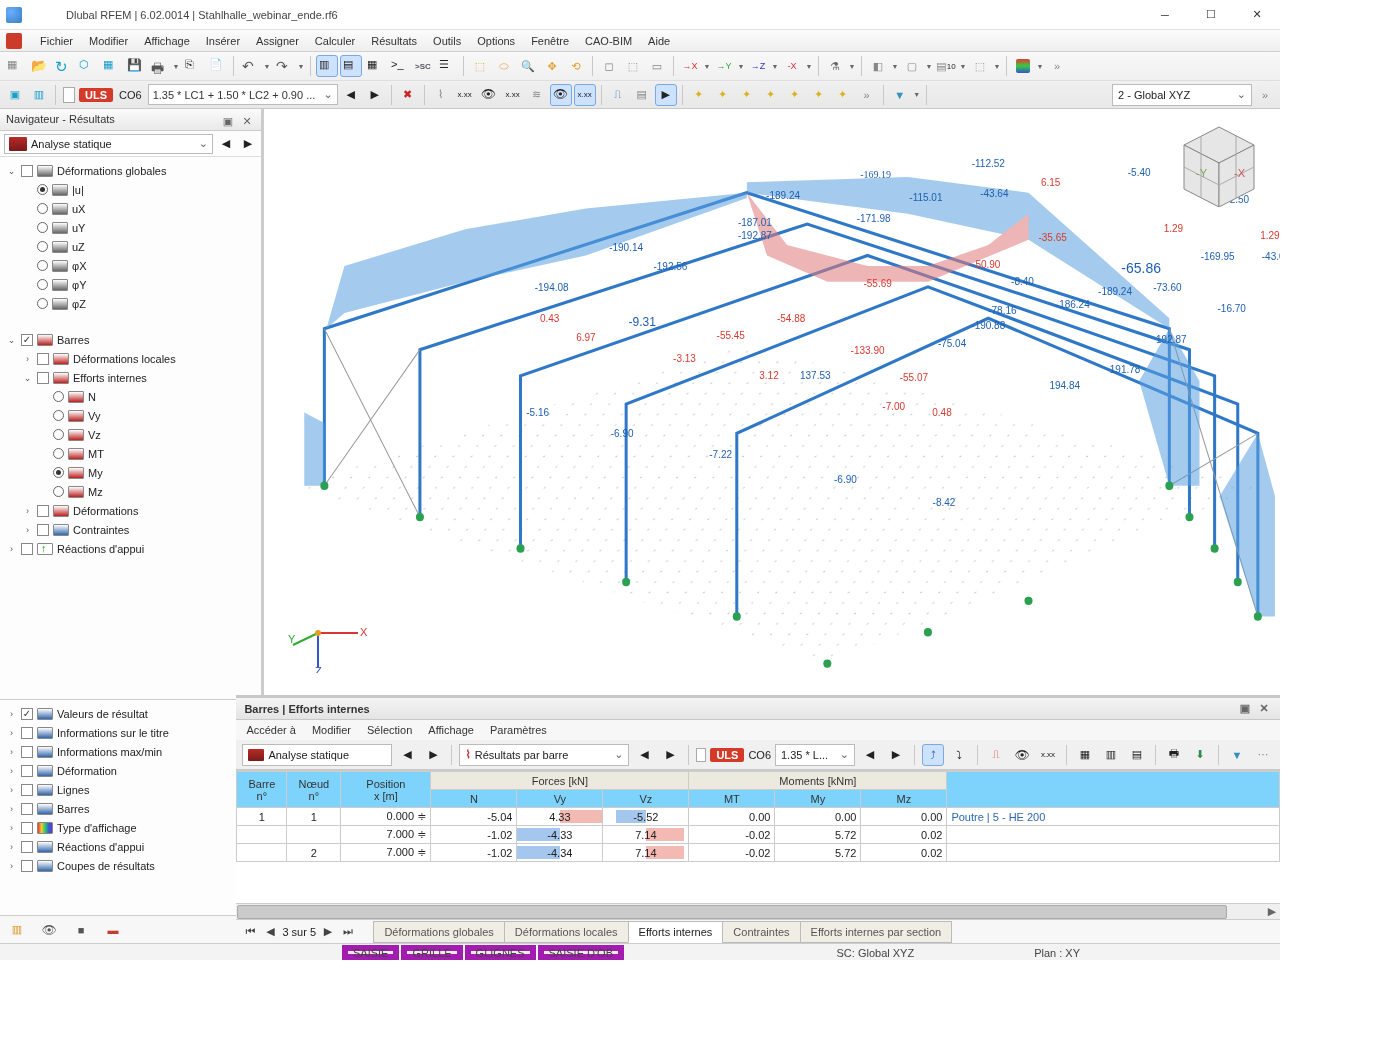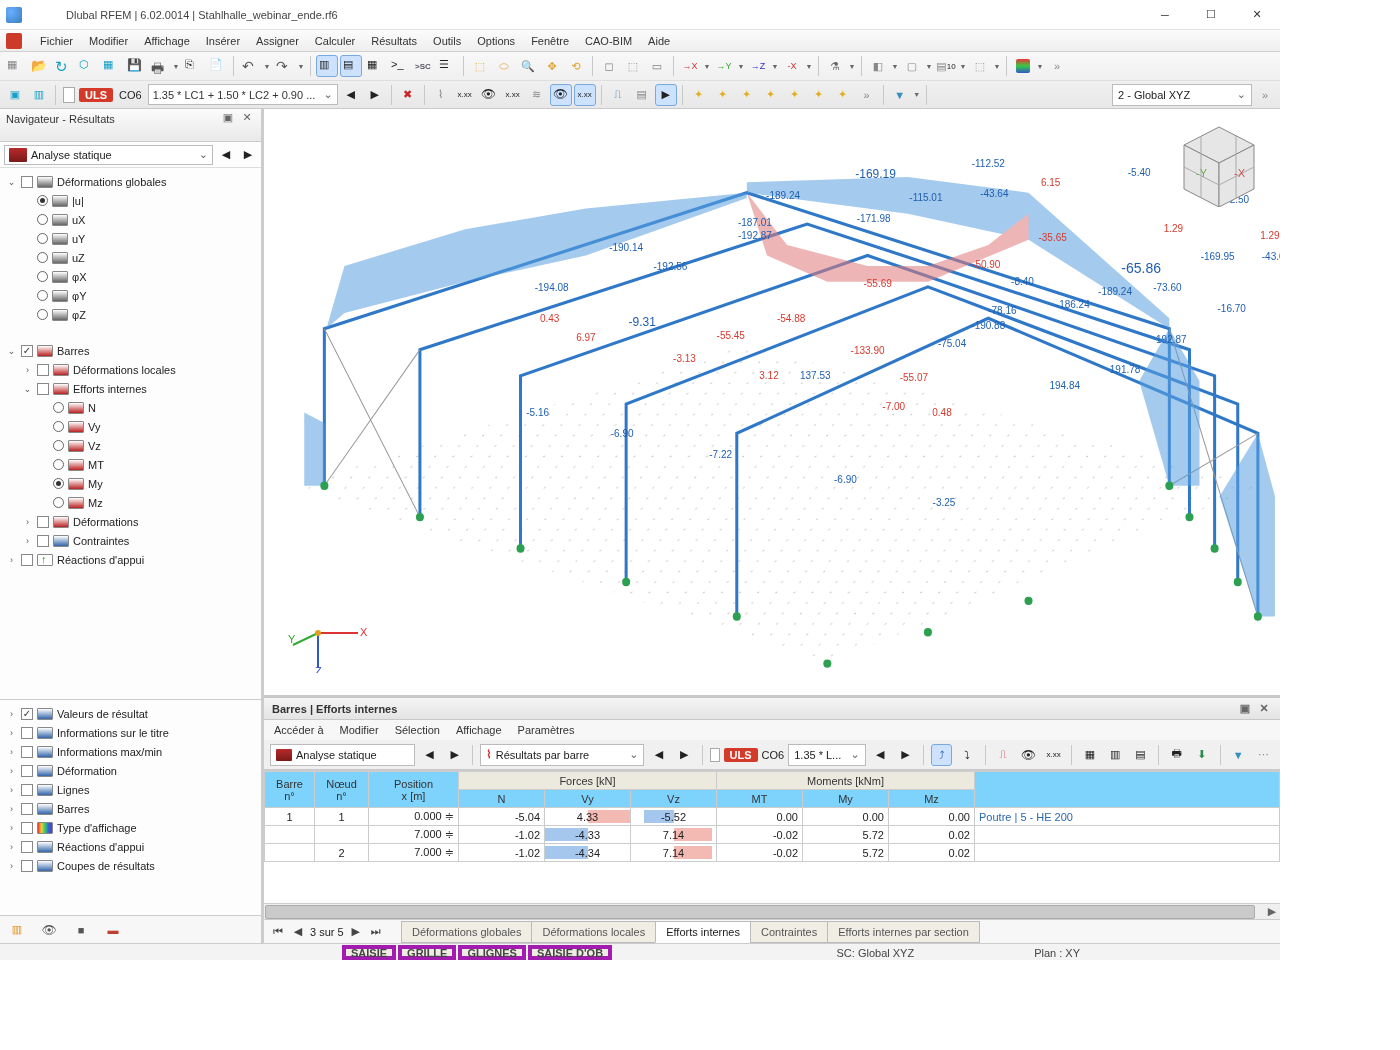--- a/index.html
+++ b/index.html
@@ -28,21 +28,21 @@
   .tbtn svg, .tbtn .glyph{width:16px;height:16px;}
   
   .ulsTag{background:var(--ulsBg);color:#fff;padding:1px 6px;font-weight:600;border-radius:2px;}
   .coTag{padding:1px 4px;}
   .loadCombo{flex:0 0 190px;height:21px;border:1px solid #bbb;background:#fff;display:flex;align-items:center;padding:0 4px;color:#333;}
   .loadCombo .chev{margin-left:auto;color:#666;}
   .globalSel{width:140px;height:22px;border:1px solid #bbb;background:#fff;display:flex;align-items:center;padding:0 5px;margin-left:auto;}
   
   .workarea{display:flex;height:calc(960px - 30px - 22px - 56px - 18px);}
   .navpanel{width:264px;border-right:3px solid #ccc;background:#fdfdfd;display:flex;flex-direction:column;}
-  .panetitle{height:22px;background:linear-gradient(#fbfbfb,#e9e9e9);border-bottom:1px solid #ccc;display:flex;align-items:flex-end;padding:16px 6px;font-weight:400;color:#333;}
+  .panetitle{height:22px;background:linear-gradient(#fbfbfb,#e9e9e9);border-bottom:1px solid #ccc;display:flex;align-items:flex-start;padding:4px 6px;font-weight:400;color:#333;}
   .panetitle .spacer{flex:1;}
   .panetitle .pbtn{width:16px;height:16px;display:flex;align-items:center;justify-content:center;color:#666;margin-left:3px;}
   .subhdr{height:26px;display:flex;align-items:center;border-bottom:1px solid #ddd;padding:0 4px;gap:4px;}
   .combo{flex:1;height:20px;border:1px solid #bbb;background:#fff;display:flex;align-items:center;padding:0 4px;}
   .combo .ico{width:18px;height:14px;background:linear-gradient(#b82a2a,#7a1a1a);margin-right:4px;border-radius:1px;}
   .navtree{flex:1;overflow:auto;padding:4px 2px;}
   .tree ul{list-style:none;margin:0;padding:0 0 0 16px;}
   .tree li{margin:0;padding:0;}
   .trow{display:flex;align-items:center;height:19px;gap:4px;white-space:nowrap;}
   .twist{width:11px;text-align:center;color:#555;font-size:9px;}
@@ -53,21 +53,21 @@
   .nico{width:16px;height:12px;border:1px solid #888;border-radius:1px;}
   .nico.red{background:linear-gradient(#fff,#b22);} .nico.blue{background:linear-gradient(#fff,#36a);} .nico.gray{background:linear-gradient(#fff,#666);}
   .nico.rainbow{background:linear-gradient(90deg,#e33,#ec3,#3c6,#36c,#63c);}
   .nico.arrow{background:#fff;position:relative;}
   .nico.arrow::after{content:"↑";position:absolute;left:3px;top:-2px;color:#0a0;font-weight:bold;}
   
   .navlow{padding:4px 2px 40px 2px;overflow:auto;}
   .navfoot{height:28px;border-top:1px solid #ccc;display:flex;align-items:center;padding:0 6px;gap:10px;background:#f7f7f7;}
   .navfoot .fbtn{width:22px;height:20px;display:flex;align-items:center;justify-content:center;color:#555;}
   
-  .viewwrap{flex:1;display:flex;flex-direction:column;min-width:0;}
+  .viewwrap{flex:1;display:flex;flex-direction:column;min-width:0;align-items:flex-end;}
   .view3d{flex:1;position:relative;background:#fff;}
   .cornercube{position:absolute;top:6px;right:6px;width:110px;height:92px;}
   .axis{position:absolute;left:24px;bottom:22px;width:80px;height:70px;}
   
   .resultspane{height:248px;border-top:3px solid #c8c8c8;display:flex;flex-direction:column;background:#f7f7f7;}
   .restitle{height:22px;background:linear-gradient(#f4f4f4,#e4e4e4);border-bottom:1px solid #c8c8c8;display:flex;align-items:center;padding:0 8px;font-weight:600;color:#333;}
   .restitle .spacer{flex:1;}
   .restitle .pbtn{width:16px;height:16px;display:flex;align-items:center;justify-content:center;color:#666;margin-left:3px;}
   .resmenubar{height:20px;display:flex;gap:16px;padding:0 10px;align-items:center;}
   .resmenubar span{color:#333;}
@@ -83,21 +83,21 @@
   td.barcell .bar{position:absolute;top:2px;bottom:2px;opacity:.8;z-index:0;}
   td.barcell .txt{position:relative;z-index:1;}
   .pager{height:24px;border-top:1px solid #ccc;display:flex;align-items:center;padding:0 6px;}
   .pager .navset{display:flex;align-items:center;gap:4px;width:120px;}
   .pager .navset .nbtn{width:16px;text-align:center;color:#444;}
   .bottomtabs{height:22px;display:flex;align-items:stretch;padding-left:4px;margin-left:8px;}
   .btab{padding:0 10px;border:1px solid #bbb;background:#f0ede4;margin-left:-1px;display:flex;align-items:center;color:#555;}
   .btab.active{background:#fff;color:#222;border-bottom:1px solid #fff;}
   
   .status{height:18px;background:#f3f3f3;border-top:1px solid #ccc;display:flex;align-items:center;font-size:10px;color:#444;}
-  .status .sgrp{padding:0 5px;border:4px solid #a21caf;margin-left:2px;height:15px;display:flex;align-items:center;background:#efece4;font-weight:bold;}
+  .status .sgrp{padding:0 5px;border:6px solid #a21caf;margin-left:2px;height:15px;display:flex;align-items:center;background:#efece4;}
   .hscroll{height:16px;background:#efefef;border-top:1px solid #ccc;display:flex;align-items:center;}
   .hscroll .thumb{height:14px;width:990px;background:#cacaca;border:1px solid #aaa;border-radius:2px;margin-left:1px;}
   .hscroll .arrow{width:16px;text-align:center;color:#666;margin-left:auto;}
   
   .i-new::before{content:"▦";color:#888;} .i-open::before{content:"📂";font-size:13px;}
   .i-save::before{content:"💾";font-size:12px;} .i-print::before{content:"🖶";font-size:14px;color:#555;}
   .i-undo::before{content:"↶";font-size:14px;color:#555;} .i-redo::before{content:"↷";font-size:14px;color:#555;}
   .i-eye::before{content:"👁";font-size:12px;}
   .i-cam::before{content:"■";color:#555;}
 </style>
@@ -688,21 +688,21 @@
           <circle cx="968" cy="452" r="4"></circle>
             <circle cx="988" cy="485" r="4"></circle>
           <circle cx="560" cy="530" r="4"></circle>
             <circle cx="660" cy="500" r="4"></circle>
             <circle cx="760" cy="470" r="4"></circle>
         </g>
       </svg>
       <div id="valueLabels" style="position:absolute;left:0;top:0;width:100%;height:100%">
           <span style="position: absolute; left: 71.2871%; top: 9.28571%; font-size: 10px; color: rgb(31, 95, 176); transform: translate(-50%, -50%); white-space: nowrap;">-112.52</span>
           <span style="position: absolute; left: 86.1386%; top: 10.7143%; font-size: 10px; color: rgb(31, 95, 176); transform: translate(-50%, -50%); white-space: nowrap;">-5.40</span>
-          <span style="position: absolute; left: 60.198%; top: 11.0714%; font-size: 12px; color: rgb(31, 95, 176); transform: translate(-50%, -50%); white-space: nowrap;">-169.19</span>
+          <span style="position: absolute; left: 60.198%; top: 11.0714%; font-size: 10px; color: rgb(31, 95, 176); transform: translate(-50%, -50%); white-space: nowrap; font-family: Liberation Serif, serif;">-169.19</span>
           <span style="position: absolute; left: 77.4257%; top: 12.5%; font-size: 10px; color: rgb(214, 58, 47); transform: translate(-50%, -50%); white-space: nowrap;">6.15</span>
           <span style="position: absolute; left: 51.0891%; top: 14.6429%; font-size: 10px; color: rgb(31, 95, 176); transform: translate(-50%, -50%); white-space: nowrap;">-189.24</span>
           <span style="position: absolute; left: 65.1485%; top: 15%; font-size: 10px; color: rgb(31, 95, 176); transform: translate(-50%, -50%); white-space: nowrap;">-115.01</span>
           <span style="position: absolute; left: 71.8812%; top: 14.2857%; font-size: 10px; color: rgb(31, 95, 176); transform: translate(-50%, -50%); white-space: nowrap;">-43.64</span>
           <span style="position: absolute; left: 95.8416%; top: 15.3571%; font-size: 10px; color: rgb(31, 95, 176); transform: translate(-50%, -50%); white-space: nowrap;">-2.50</span>
           <span style="position: absolute; left: 48.3168%; top: 19.2857%; font-size: 10px; color: rgb(31, 95, 176); transform: translate(-50%, -50%); white-space: nowrap;">-187.01</span>
           <span style="position: absolute; left: 60%; top: 18.5714%; font-size: 10px; color: rgb(31, 95, 176); transform: translate(-50%, -50%); white-space: nowrap;">-171.98</span>
           <span style="position: absolute; left: 89.505%; top: 20.3571%; font-size: 10px; color: rgb(214, 58, 47); transform: translate(-50%, -50%); white-space: nowrap;">1.29</span>
           <span style="position: absolute; left: 105.941%; top: 18.9286%; font-size: 10px; color: rgb(31, 95, 176); transform: translate(-50%, -50%); white-space: nowrap;">-5.39</span>
           <span style="position: absolute; left: 35.6436%; top: 23.5714%; font-size: 10px; color: rgb(31, 95, 176); transform: translate(-50%, -50%); white-space: nowrap;">-190.14</span>
@@ -739,21 +739,21 @@
           <span style="position: absolute; left: 49.703%; top: 45.3571%; font-size: 10px; color: rgb(214, 58, 47); transform: translate(-50%, -50%); white-space: nowrap;">3.12</span>
           <span style="position: absolute; left: 54.2574%; top: 45.3571%; font-size: 10px; color: rgb(31, 95, 176); transform: translate(-50%, -50%); white-space: nowrap;">137.53</span>
           <span style="position: absolute; left: 63.9604%; top: 45.7143%; font-size: 10px; color: rgb(214, 58, 47); transform: translate(-50%, -50%); white-space: nowrap;">-55.07</span>
           <span style="position: absolute; left: 78.8119%; top: 47.1429%; font-size: 10px; color: rgb(31, 95, 176); transform: translate(-50%, -50%); white-space: nowrap;">194.84</span>
           <span style="position: absolute; left: 26.9307%; top: 51.7857%; font-size: 10px; color: rgb(31, 95, 176); transform: translate(-50%, -50%); white-space: nowrap;">-5.16</span>
           <span style="position: absolute; left: 35.2475%; top: 55.3571%; font-size: 10px; color: rgb(31, 95, 176); transform: translate(-50%, -50%); white-space: nowrap;">-6.90</span>
           <span style="position: absolute; left: 61.9802%; top: 50.7143%; font-size: 10px; color: rgb(214, 58, 47); transform: translate(-50%, -50%); white-space: nowrap;">-7.00</span>
           <span style="position: absolute; left: 66.7327%; top: 51.7857%; font-size: 10px; color: rgb(214, 58, 47); transform: translate(-50%, -50%); white-space: nowrap;">0.48</span>
           <span style="position: absolute; left: 44.9505%; top: 58.9286%; font-size: 10px; color: rgb(31, 95, 176); transform: translate(-50%, -50%); white-space: nowrap;">-7.22</span>
           <span style="position: absolute; left: 57.2277%; top: 63.2143%; font-size: 10px; color: rgb(31, 95, 176); transform: translate(-50%, -50%); white-space: nowrap;">-6.90</span>
-          <span style="position: absolute; left: 66.9307%; top: 67.1429%; font-size: 10px; color: rgb(31, 95, 176); transform: translate(-50%, -50%); white-space: nowrap;">-3.25</span>
+          <span style="position: absolute; left: 66.9307%; top: 67.1429%; font-size: 10px; color: rgb(31, 95, 176); transform: translate(-50%, -50%); white-space: nowrap;">-8.42</span>
         </div>
 
       
       <svg class="cornercube" viewBox="0 0 110 92">
         <g stroke="#888" fill="#e6e6e6">
           <polygon points="20,30 55,12 90,30 55,48"></polygon>
           <polygon points="20,30 20,74 55,92 55,48"></polygon>
           <polygon points="90,30 90,74 55,92 55,48"></polygon>
         </g>
         <g stroke="#aaa">

